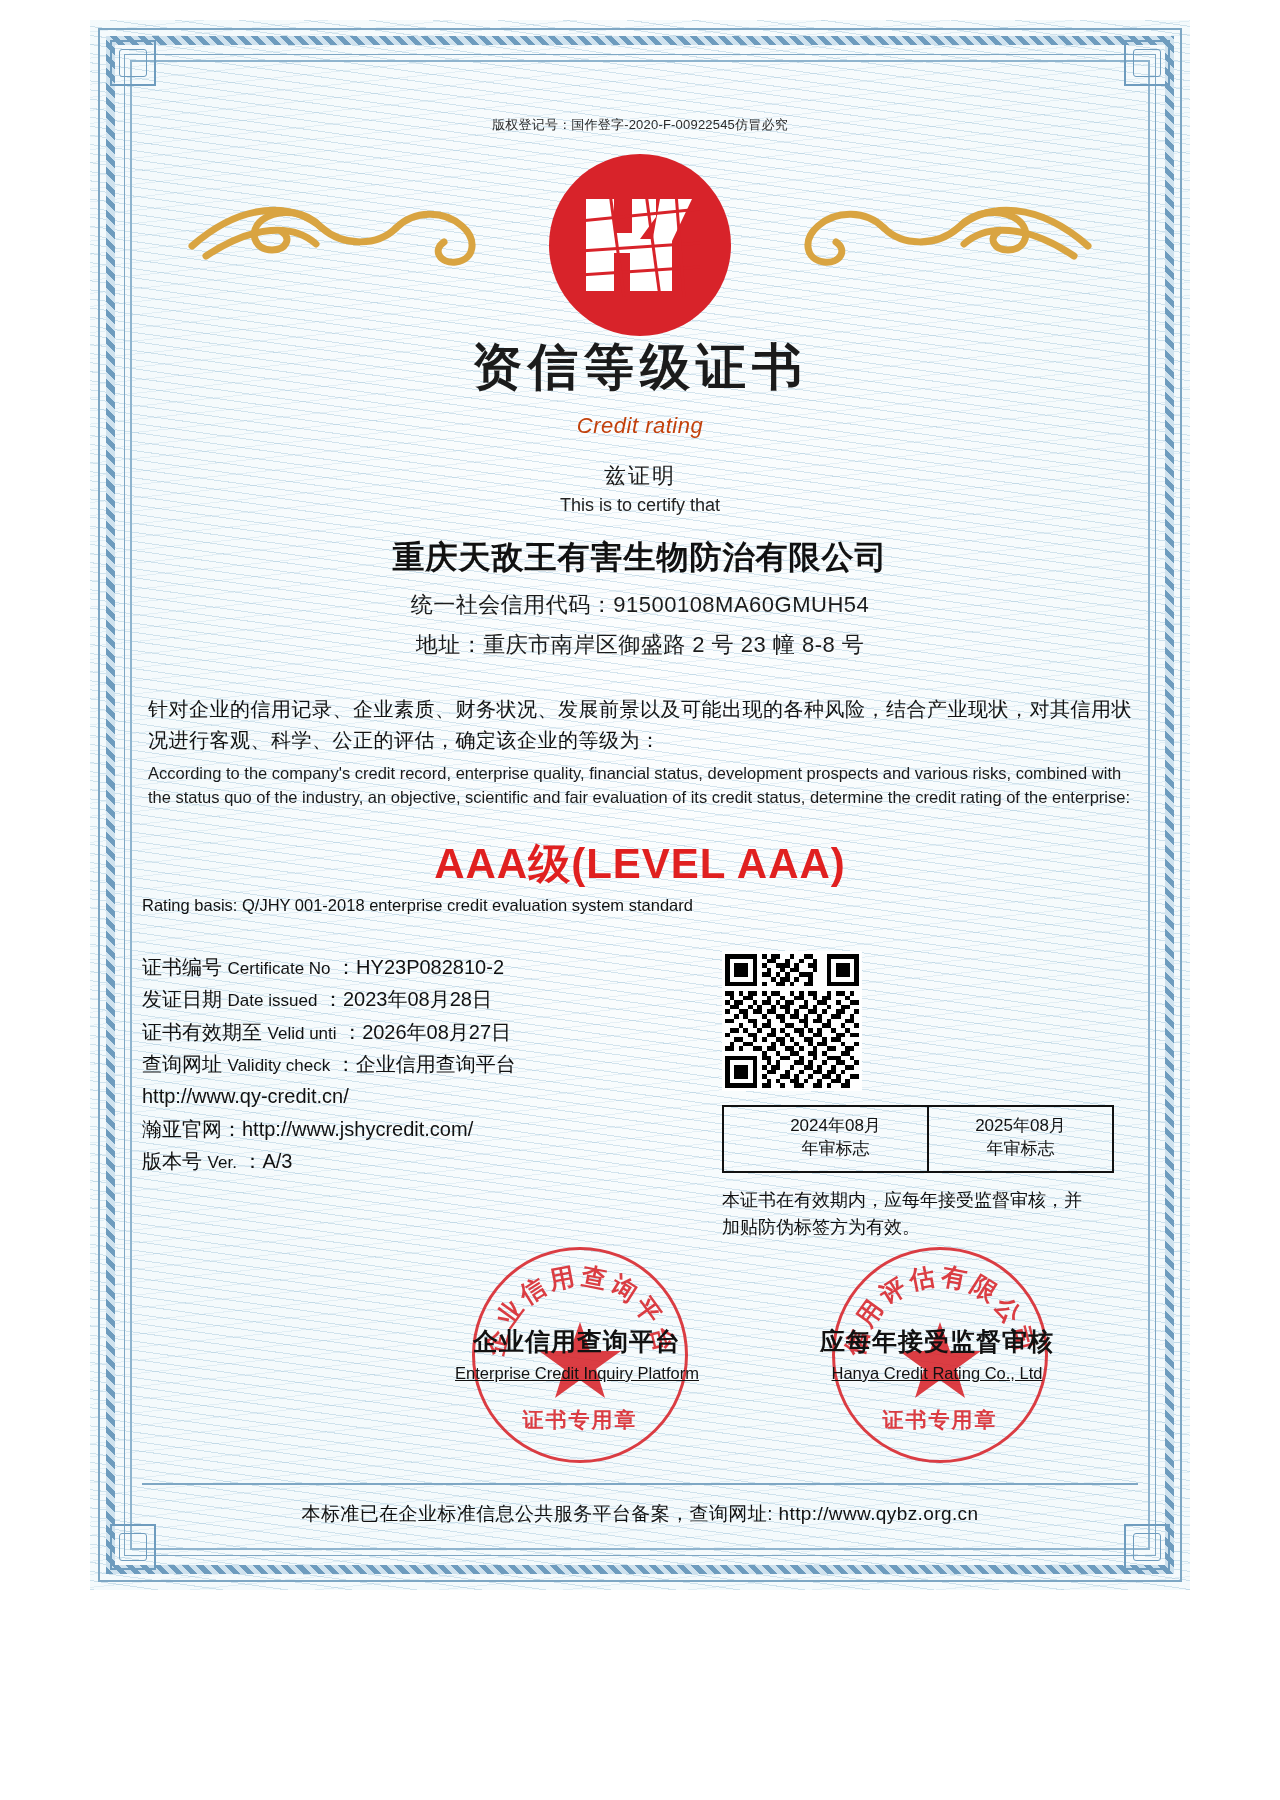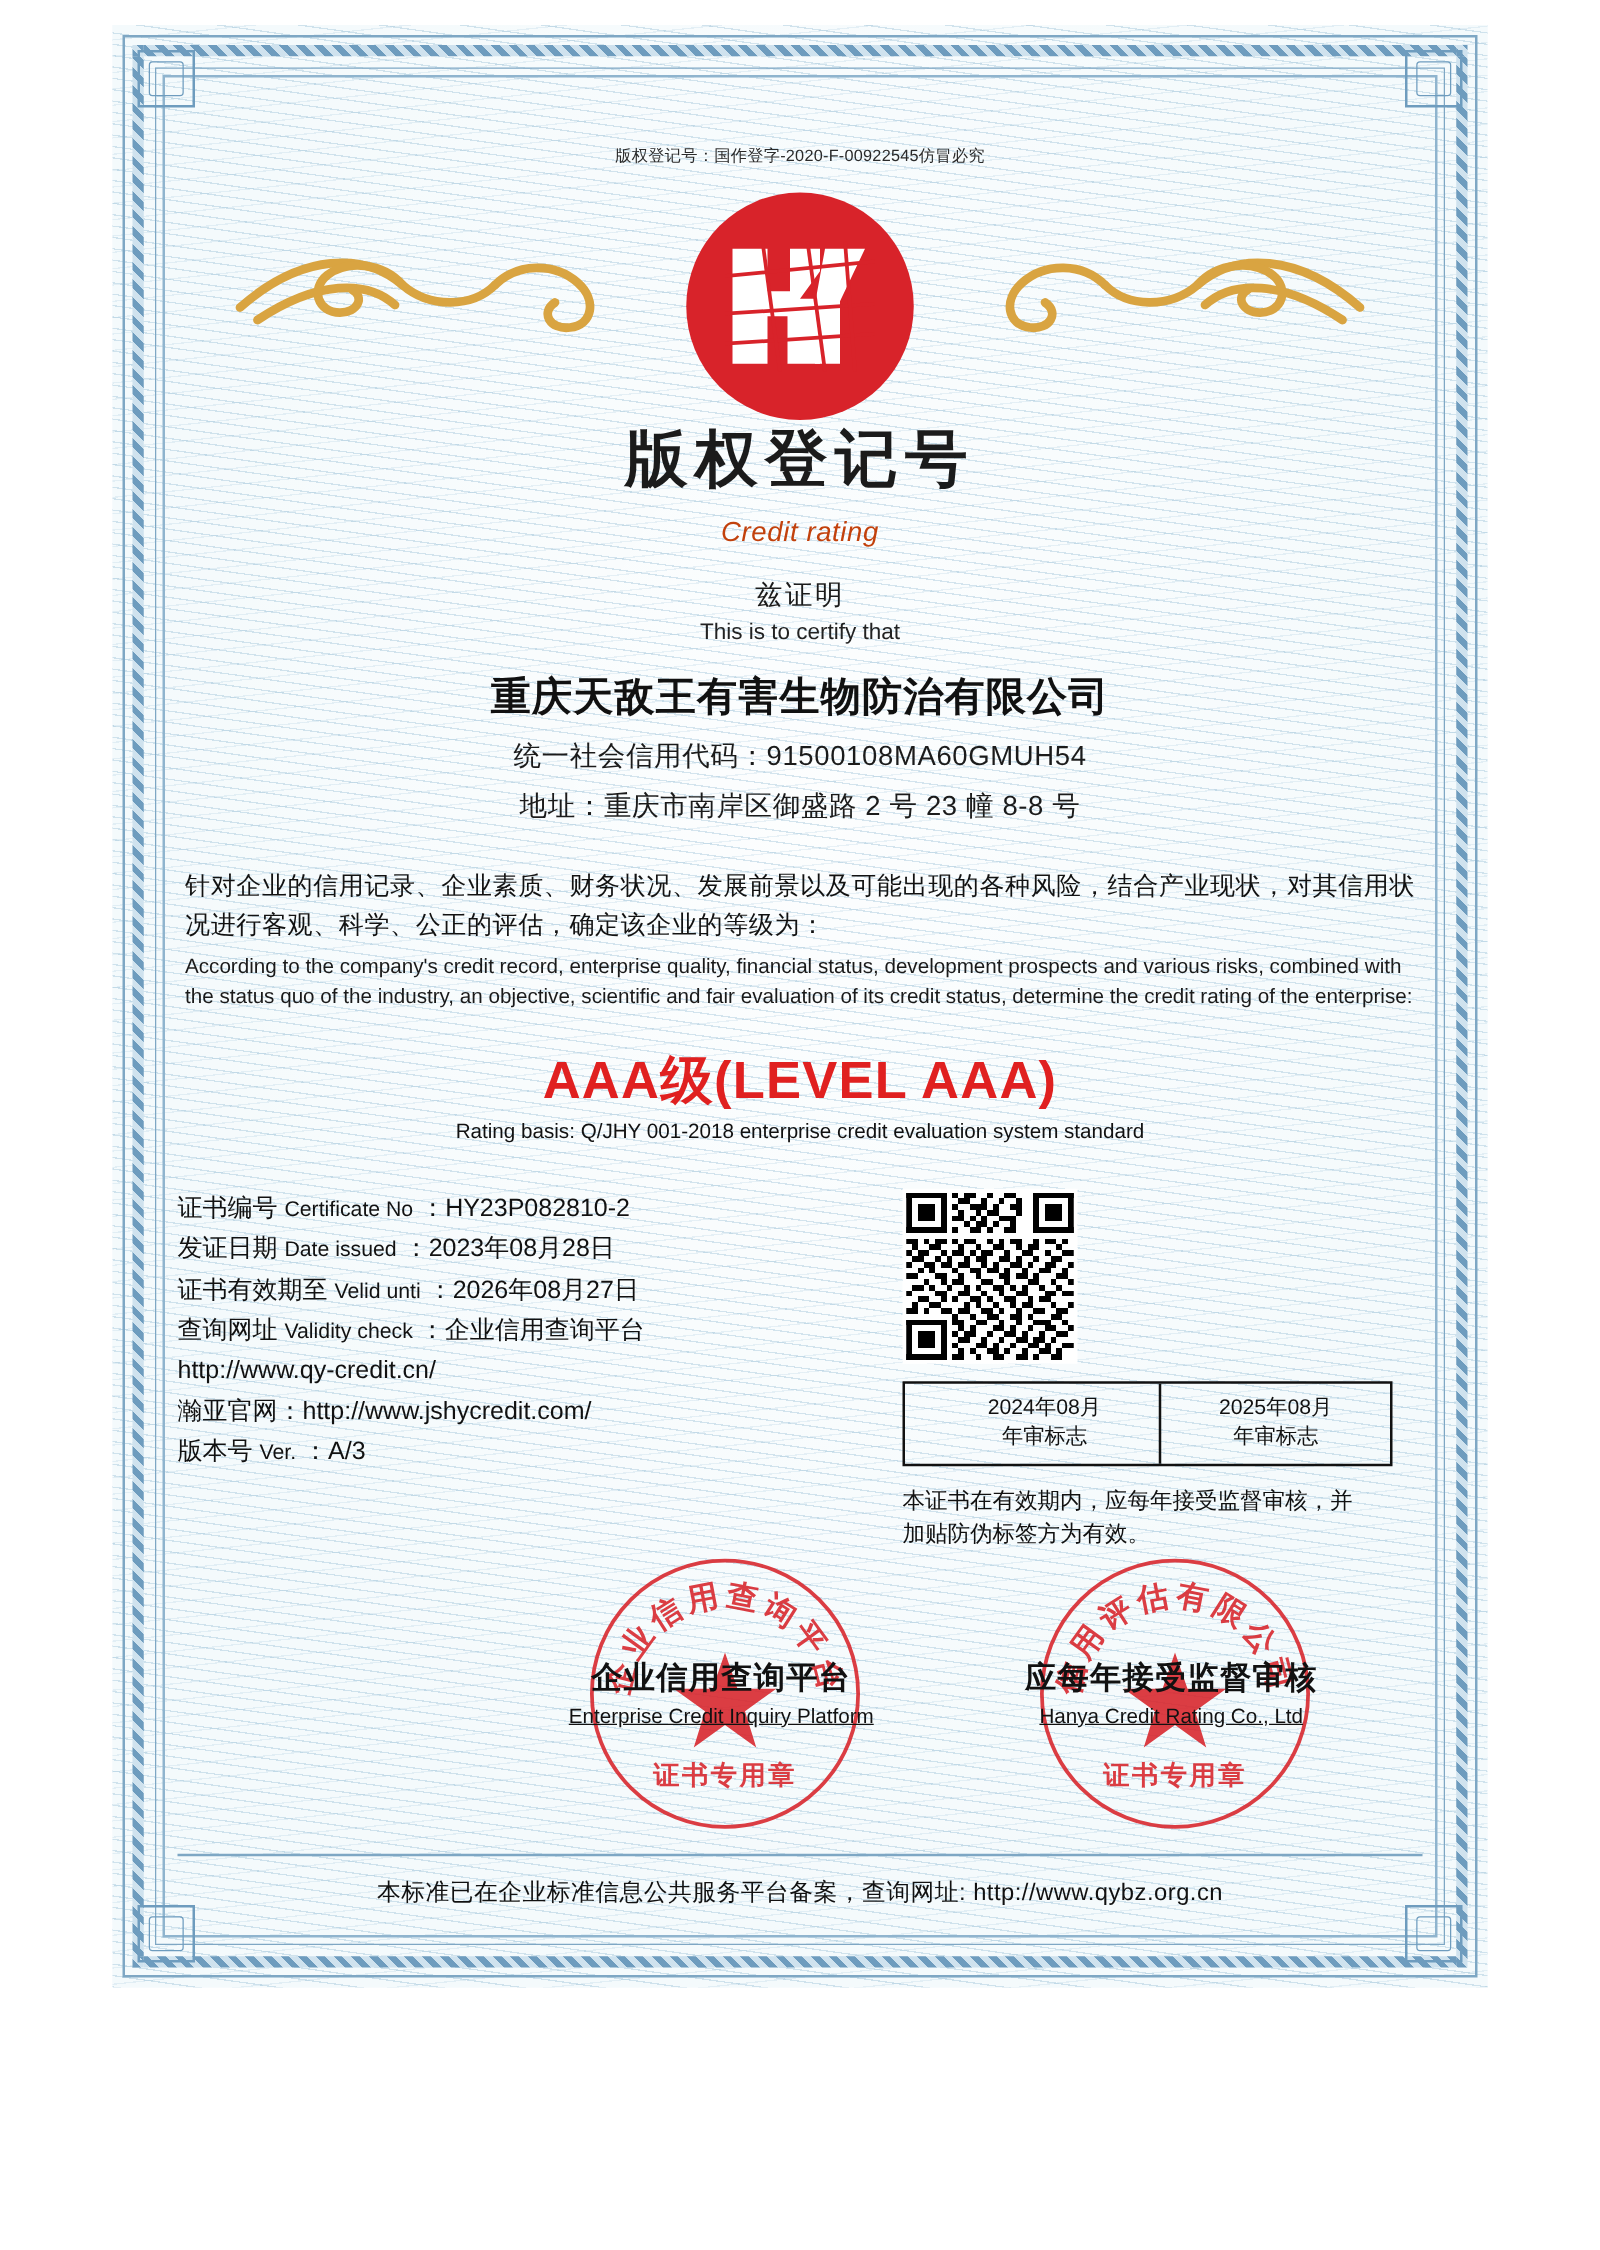--- a/index.html
+++ b/index.html
@@ -207,21 +207,20 @@
     margin-top: 26px;
     letter-spacing: 1px;
   }
   .basis-cn {
     text-align: center;
     font-size: 16.5px;
     color: #111;
     margin-top: 12px;
   }
   .basis-en {
-    text-align: center;
     font-size: 16.5px;
     color: #111;
     margin-top: 4px;
   }
 
   
   .details-row {
     display: flex;
     margin-top: 36px;
     gap: 20px;
@@ -410,21 +409,21 @@
               <path d="M0 82 L120 74"></path>
               <path d="M30 0 L44 104"></path>
               <path d="M66 0 L80 104"></path>
               <path d="M96 0 L104 104"></path>
             </g>
           </svg>
         </div>
       </div>
     </div>
 
-    <div class="title-cn">版权登记号</div>
+    <div class="title-cn">资信等级证书</div>
     <div class="title-en">Credit rating</div>
 
     <div class="certify-cn">兹证明</div>
     <div class="certify-en">This is to certify that</div>
 
     <div class="company-name">重庆天敌王有害生物防治有限公司</div>
     <div class="company-sub">统一社会信用代码：91500108MA60GMUH54</div>
     <div class="company-sub">地址：重庆市南岸区御盛路 2 号 23 幢 8-8 号</div>
 
     <div class="body-block">

